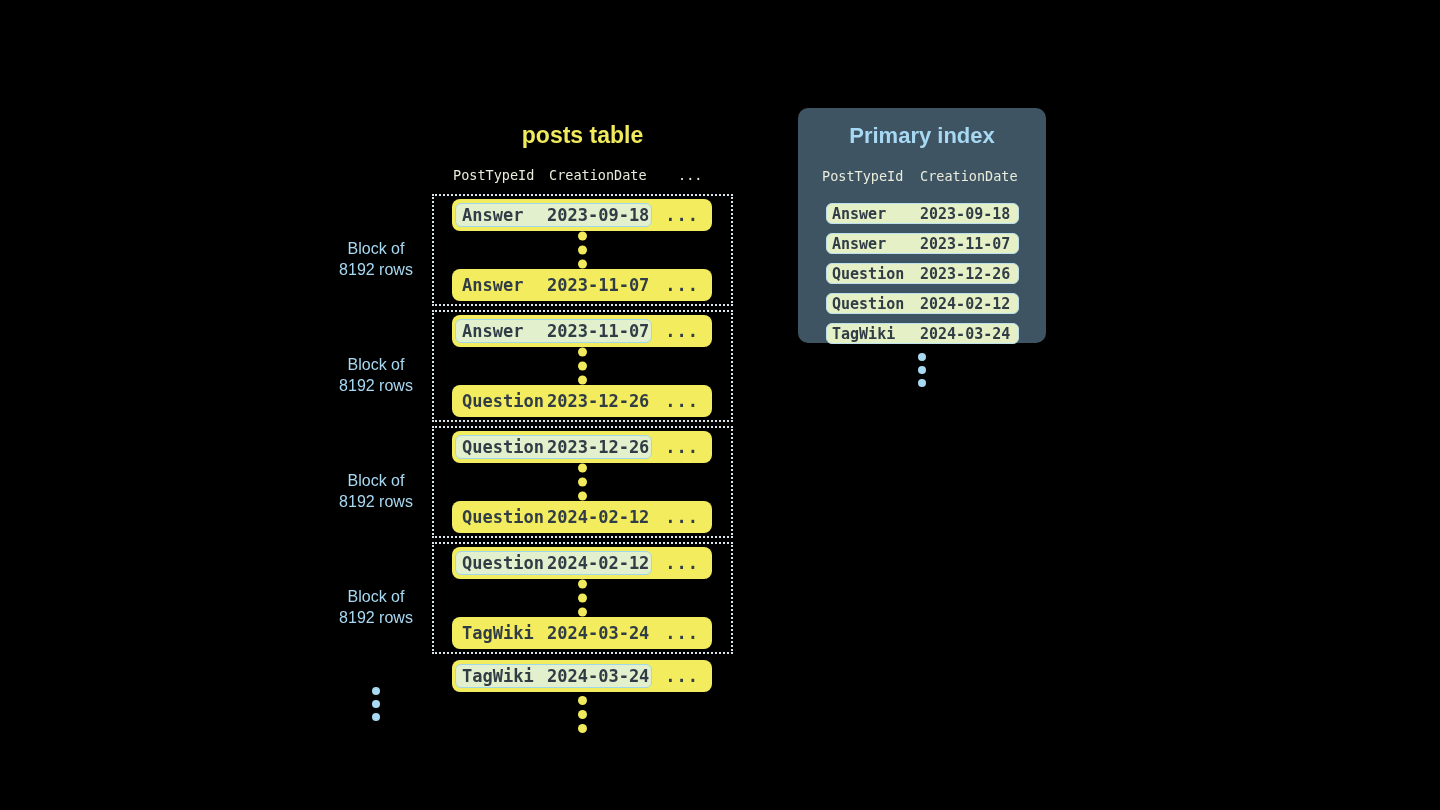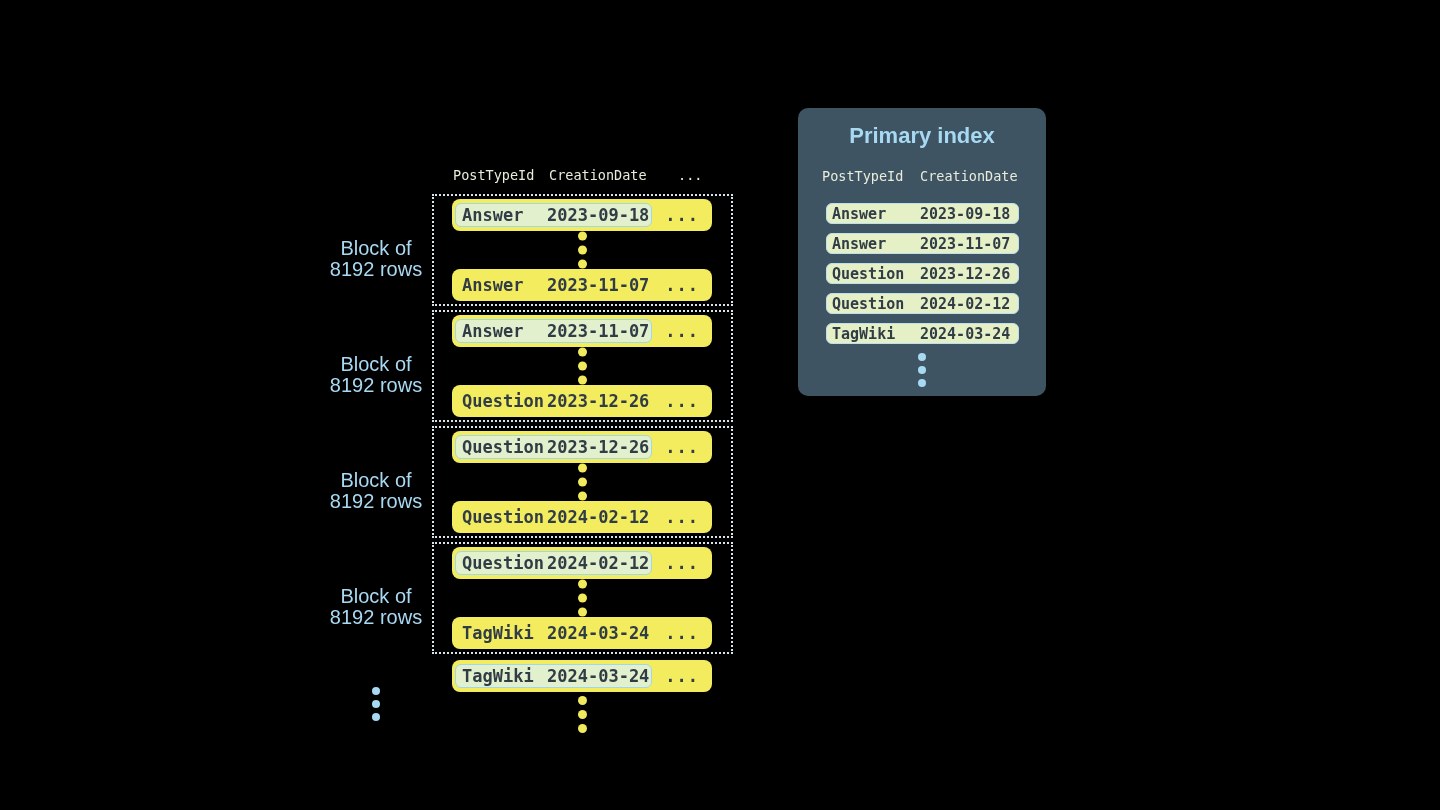--- a/index.html
+++ b/index.html
@@ -76,30 +76,30 @@
     display: flex; flex-direction: column; align-items: center; gap: 5px;
   }
   .block .vdots { top: 50%; transform: translateY(-50%); }
   .dot { width: 9px; height: 9px; border-radius: 50%; background: var(--title-yellow, #F0EA5C); }
   .dot.blue { width: 8px; height: 8px; background: var(--light-blue, #A8D9F2); }
 
   .block-label {
     position: absolute;
     left: 296px; width: 160px;
     text-align: center;
-    font-size: 20px; line-height: 21px;
+    font-size: 16px; line-height: 21px;
     color: var(--light-blue, #A8D9F2);
   }
   .table-bottom-dots { left: 432px; width: 301px; top: 696px; }
   .left-bottom-dots  { left: 296px; width: 160px; top: 687px; }
 
   
   .panel {
     position: absolute;
-    left: 798px; top: 108px; width: 248px; height: 288px;
+    left: 798px; top: 108px; width: 248px; height: 235px;
     background: var(--panel-bg, #3E5463);
     border-radius: 10px;
   }
   .panel-title {
     position: absolute; top: 15px; left: 0; width: 100%;
     text-align: center;
     font-size: 22px; font-weight: 600;
     color: var(--light-blue, #A8D9F2);
   }
   .index-headers { left: 0; top: 60px; width: 100%; height: 18px; }
@@ -122,20 +122,21 @@
     white-space: pre;
   }
   .entry .type { display: inline-block; width: 88px; }
   .panel .vdots { top: 245px; }
 </style>
 </head>
 <body>
 
 <div class="stage">
 
+  <div class="posts-title">posts table</div>
   <div class="col-headers posts-headers">
     <span class="c0">PostTypeId</span>
     <span class="c1">CreationDate</span>
     <span class="c2">...</span>
   </div>
 
   <div class="block-label" style="top:238px">
     <div>Block of</div>
     <div>8192 rows</div>
   </div>

